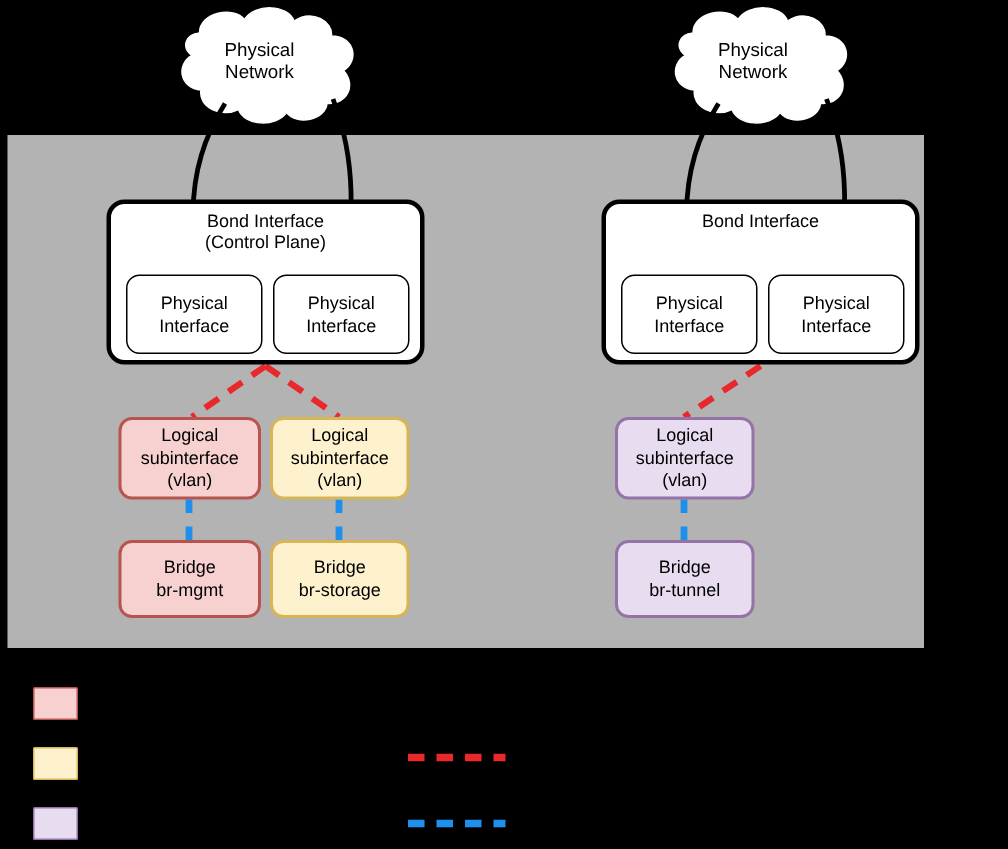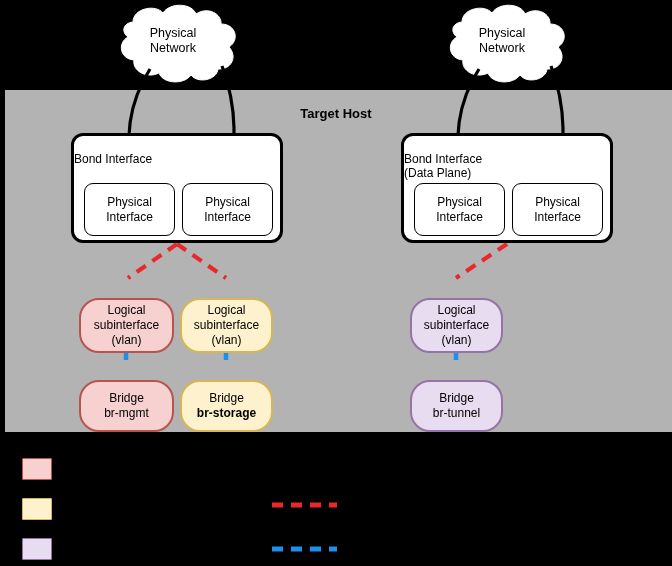--- a/index.html
+++ b/index.html
@@ -2,21 +2,21 @@
 <html><head>
 <meta charset="utf-8">
 <style>
   html, body {
     margin: 0;
     padding: 0;
     background: #000000;
   }
   #canvas {
     position: relative;
-    width: 672px;
+    width: 616px;
     height: 566px;
     background: #000000;
     overflow: hidden;
     font-family: "Liberation Sans", sans-serif;
   }
   #svg-layer {
     position: absolute;
     left: 0;
     top: 0;
     width: 672px;
@@ -52,54 +52,54 @@
     position: absolute;
     background: #ffffff;
     border: 3px solid #000000;
     border-radius: 12px;
     box-sizing: border-box;
   }
   .bond-title {
     position: absolute;
     left: 0;
     right: 0;
-    top: 16px;
+    top: 4px;
+    text-align: center;
     font-size: 12px;
     color: #000;
     line-height: 14px;
   }
   .phy-box {
     position: absolute;
     background: #ffffff;
     border: 1.6px solid #000000;
     border-radius: 9px;
     box-sizing: border-box;
     display: flex;
     align-items: center;
     justify-content: center;
     text-align: center;
     font-size: 12px;
     color: #000;
     line-height: 15px;
   }
   .node-box {
     position: absolute;
-    border-radius: 20px;
+    border-radius: 9px;
     box-sizing: border-box;
     display: flex;
     flex-direction: column;
     align-items: center;
     justify-content: center;
     text-align: center;
     font-size: 12px;
     color: #000;
     line-height: 15px;
     border-width: 2px;
     border-style: solid;
-    margin-top: 20px;
   }
   .legend-swatch {
     position: absolute;
     width: 30px;
     height: 22px;
     box-sizing: border-box;
     border-width: 1.5px;
     border-style: solid;
     border-radius: 1px;
   }
@@ -182,44 +182,43 @@
 
   <div class="cloud-text" style="left:123px; top:26px; width:100px;">
     <div>Physical</div>
     <div>Network</div>
   </div>
   <div class="cloud-text" style="left:452px; top:26px; width:100px;">
     <div>Physical</div>
     <div>Network</div>
   </div>
 
-  <div class="host-label">Target Host</div>
 
   <div class="bond-box" style="left:71px; top:133px; width:212px; height:110px;">
     <div class="bond-title">
       <div>Bond Interface</div>
+      <div>(Control Plane)</div>
     </div>
     <div class="phy-box" style="left:10px; top:47px; width:91px; height:53px;">
       <div>
         <div>Physical</div>
         <div>Interface</div>
       </div>
     </div>
     <div class="phy-box" style="left:108px; top:47px; width:91px; height:53px;">
       <div>
         <div>Physical</div>
         <div>Interface</div>
       </div>
     </div>
   </div>
 
   <div class="bond-box" style="left:401px; top:133px; width:212px; height:110px;">
     <div class="bond-title">
       <div>Bond Interface</div>
-      <div>(Data Plane)</div>
     </div>
     <div class="phy-box" style="left:10px; top:47px; width:91px; height:53px;">
       <div>
         <div>Physical</div>
         <div>Interface</div>
       </div>
     </div>
     <div class="phy-box" style="left:108px; top:47px; width:91px; height:53px;">
       <div>
         <div>Physical</div>
@@ -246,21 +245,21 @@
     <div>(vlan)</div>
   </div>
 
   <div class="node-box" style="left:79px; top:360px; width:95px; height:52px; background:#f7d0d0; border-color:#b85450;">
     <div>Bridge</div>
     <div style="font-weight:normal;">br-mgmt</div>
   </div>
 
   <div class="node-box" style="left:180px; top:360px; width:93px; height:52px; background:#fdf2cd; border-color:#d6b656;">
     <div>Bridge</div>
-    <div style="font-weight:bold;">br-storage</div>
+    <div style="font-weight:normal;">br-storage</div>
   </div>
 
   <div class="node-box" style="left:410px; top:360px; width:93px; height:52px; background:#e8dcf0; border-color:#9673a6;">
     <div>Bridge</div>
     <div style="font-weight:normal;">br-tunnel</div>
   </div>
 
   <div class="legend-swatch" style="left:22px; top:458px; background:#f7d0d0; border-color:#b85450;"></div>
   <div class="legend-label" style="left:62px; top:463px;"></div>
 

